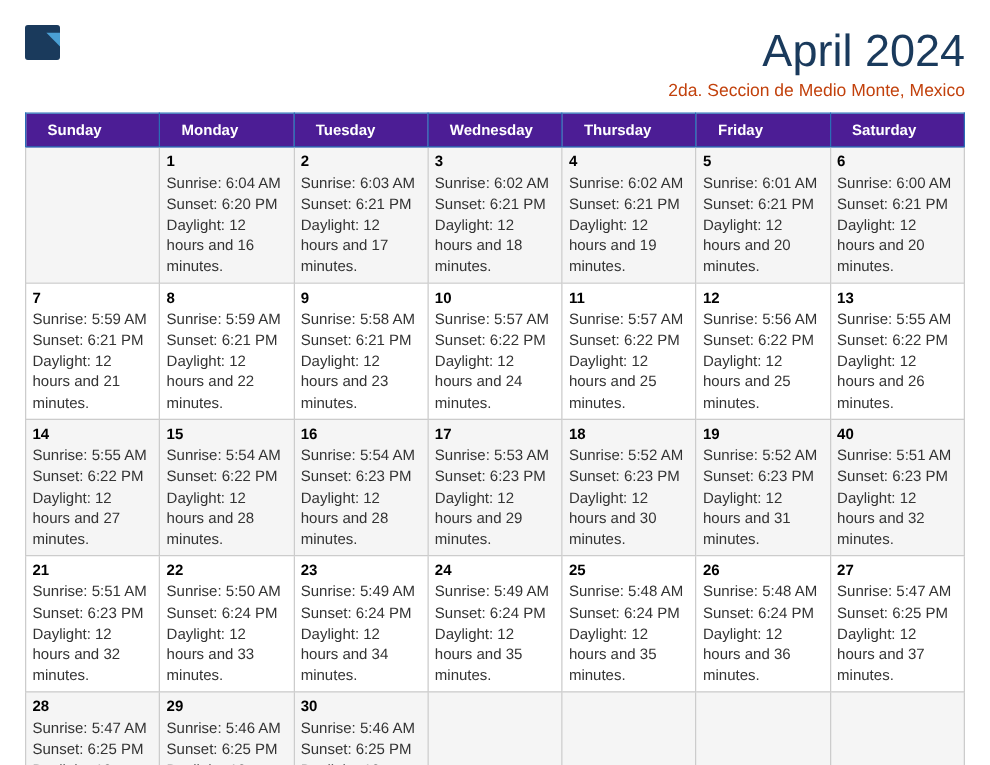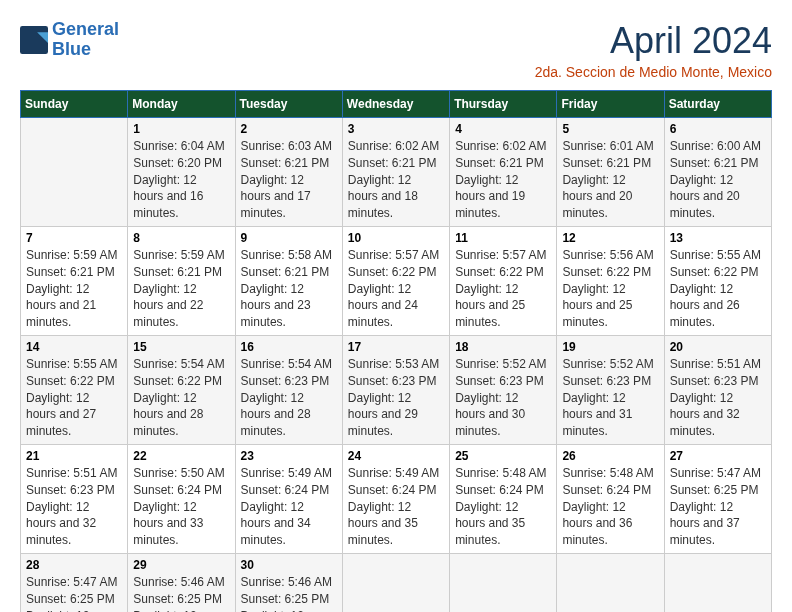--- a/index.html
+++ b/index.html
@@ -46,23 +46,23 @@
       font-size: 14px;
       color: #c2410c;
       margin-top: 2px;
     }
     table {
       width: 100%;
       border-collapse: collapse;
       font-size: 11px;
     }
     thead tr th {
-      background-color: #14532d;
+      background-color: #4c1d95;
       color: white;
-      padding: 6px 4px;
+      padding: 6px 17px;
       text-align: left;
       font-size: 12px;
       font-weight: bold;
       border: 1px solid #2a6db5;
     }
     tbody tr td {
       border: 1px solid #ccc;
       padding: 4px 5px;
       vertical-align: top;
       width: calc(100% / 7);
@@ -88,24 +88,20 @@
   </style>
 </head>
 <body>
 
 <div class="header-area">
   <div class="logo">
     <svg class="logo-icon" viewBox="0 0 36 36">
       <rect x="0" y="0" width="36" height="36" fill="#1a3a5c" rx="3"></rect>
       <polygon points="22,8 36,8 36,22" fill="#4a9fd4"></polygon>
     </svg>
-    <div class="logo-text">
-      <div><span>General</span></div>
-      <div><span style="color:#2a6db5;">Blue</span></div>
-    </div>
   </div>
   <div class="title-area">
     <div class="month-title">April 2024</div>
     <div class="location-title">2da. Seccion de Medio Monte, Mexico</div>
   </div>
 </div>
 
 <table>
   <thead>
     <tr>
@@ -137,21 +133,21 @@
         <td><span class="day-num">12</span><span class="day-info">Sunrise: 5:56 AM<br>Sunset: 6:22 PM<br>Daylight: 12 hours and 25 minutes.</span></td>
         <td><span class="day-num">13</span><span class="day-info">Sunrise: 5:55 AM<br>Sunset: 6:22 PM<br>Daylight: 12 hours and 26 minutes.</span></td>
       </tr>
       <tr>
         <td><span class="day-num">14</span><span class="day-info">Sunrise: 5:55 AM<br>Sunset: 6:22 PM<br>Daylight: 12 hours and 27 minutes.</span></td>
         <td><span class="day-num">15</span><span class="day-info">Sunrise: 5:54 AM<br>Sunset: 6:22 PM<br>Daylight: 12 hours and 28 minutes.</span></td>
         <td><span class="day-num">16</span><span class="day-info">Sunrise: 5:54 AM<br>Sunset: 6:23 PM<br>Daylight: 12 hours and 28 minutes.</span></td>
         <td><span class="day-num">17</span><span class="day-info">Sunrise: 5:53 AM<br>Sunset: 6:23 PM<br>Daylight: 12 hours and 29 minutes.</span></td>
         <td><span class="day-num">18</span><span class="day-info">Sunrise: 5:52 AM<br>Sunset: 6:23 PM<br>Daylight: 12 hours and 30 minutes.</span></td>
         <td><span class="day-num">19</span><span class="day-info">Sunrise: 5:52 AM<br>Sunset: 6:23 PM<br>Daylight: 12 hours and 31 minutes.</span></td>
-        <td><span class="day-num">20</span><span class="day-info">Sunrise: 5:51 AM<br>Sunset: 6:23 PM<br>Daylight: 12 hours and 32 minutes.</span></td>
+        <td><span class="day-num">40</span><span class="day-info">Sunrise: 5:51 AM<br>Sunset: 6:23 PM<br>Daylight: 12 hours and 32 minutes.</span></td>
       </tr>
       <tr>
         <td><span class="day-num">21</span><span class="day-info">Sunrise: 5:51 AM<br>Sunset: 6:23 PM<br>Daylight: 12 hours and 32 minutes.</span></td>
         <td><span class="day-num">22</span><span class="day-info">Sunrise: 5:50 AM<br>Sunset: 6:24 PM<br>Daylight: 12 hours and 33 minutes.</span></td>
         <td><span class="day-num">23</span><span class="day-info">Sunrise: 5:49 AM<br>Sunset: 6:24 PM<br>Daylight: 12 hours and 34 minutes.</span></td>
         <td><span class="day-num">24</span><span class="day-info">Sunrise: 5:49 AM<br>Sunset: 6:24 PM<br>Daylight: 12 hours and 35 minutes.</span></td>
         <td><span class="day-num">25</span><span class="day-info">Sunrise: 5:48 AM<br>Sunset: 6:24 PM<br>Daylight: 12 hours and 35 minutes.</span></td>
         <td><span class="day-num">26</span><span class="day-info">Sunrise: 5:48 AM<br>Sunset: 6:24 PM<br>Daylight: 12 hours and 36 minutes.</span></td>
         <td><span class="day-num">27</span><span class="day-info">Sunrise: 5:47 AM<br>Sunset: 6:25 PM<br>Daylight: 12 hours and 37 minutes.</span></td>
       </tr>

